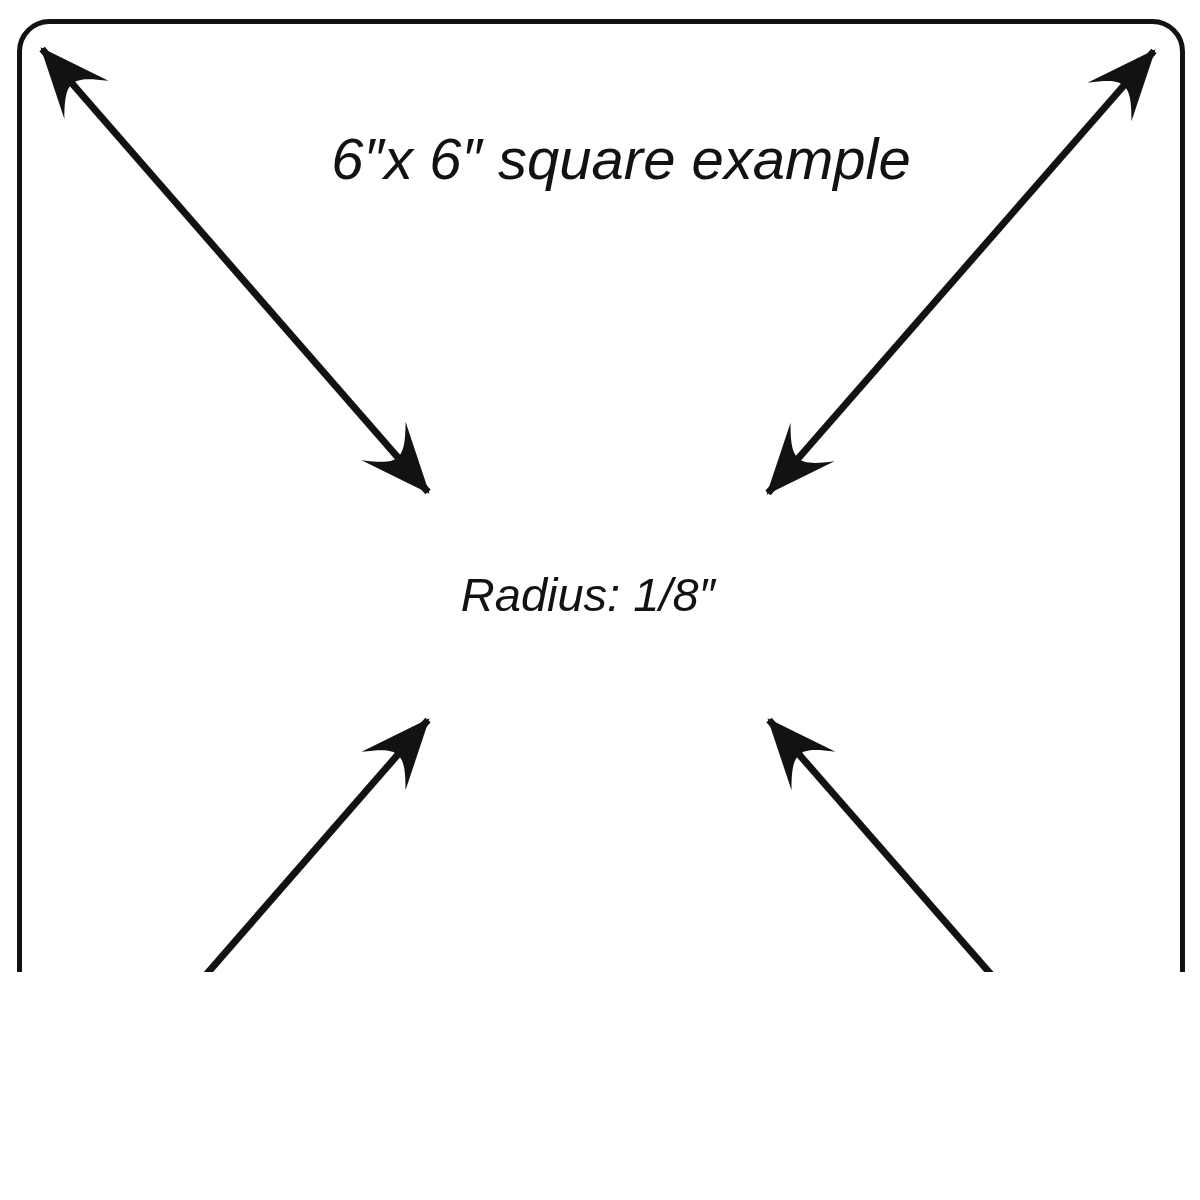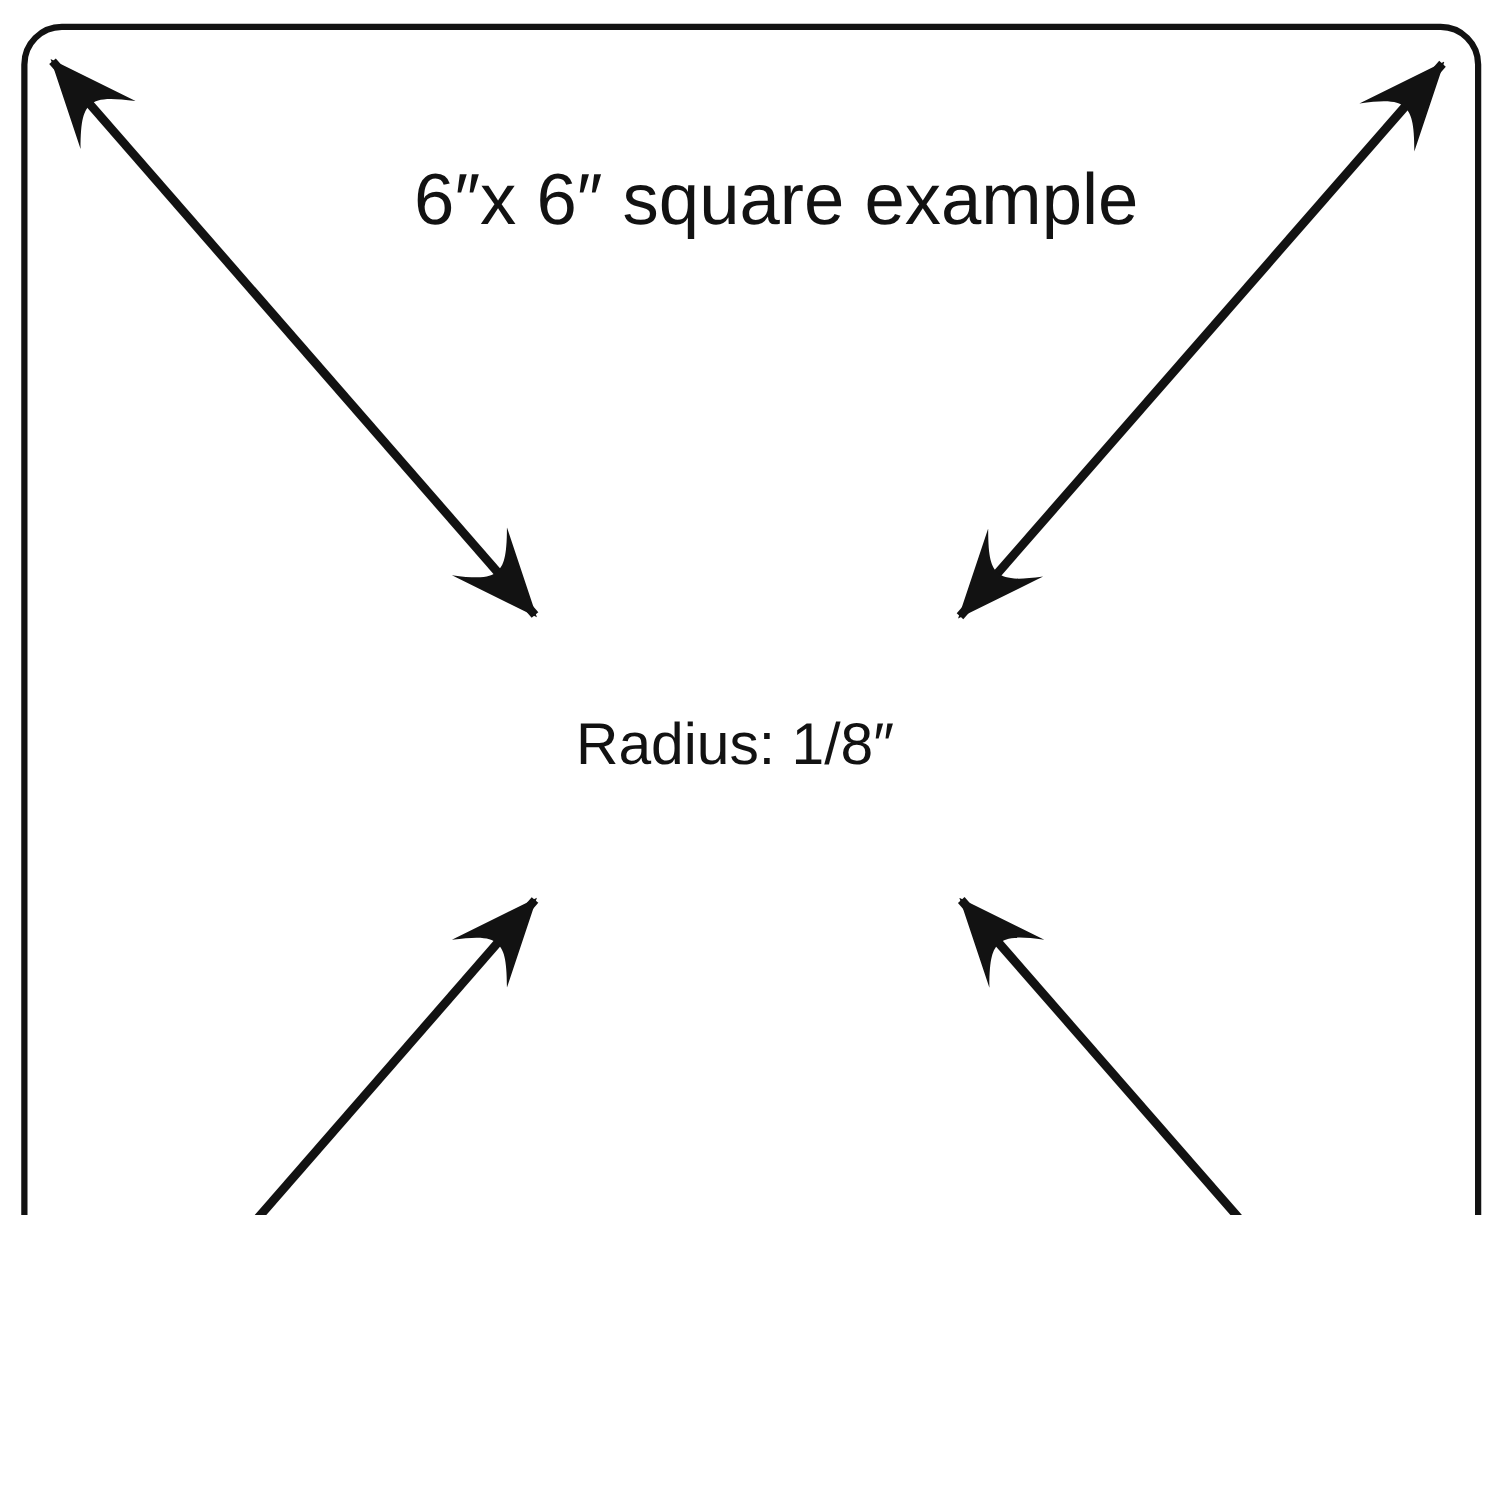--- a/index.html
+++ b/index.html
@@ -7,20 +7,21 @@
     padding: 0;
     background: #ffffff;
   }
   .stage {
     position: relative;
     width: 1200px;
     height: 972px;
     background: #ffffff;
     overflow: hidden;
     font-family: "Liberation Sans", "DejaVu Sans", sans-serif;
+    font-style: italic;
   }
   .stage svg {
     position: absolute;
     top: 0;
     left: 0;
     width: 1200px;
     height: 1200px;
     display: block;
   }
   text {

